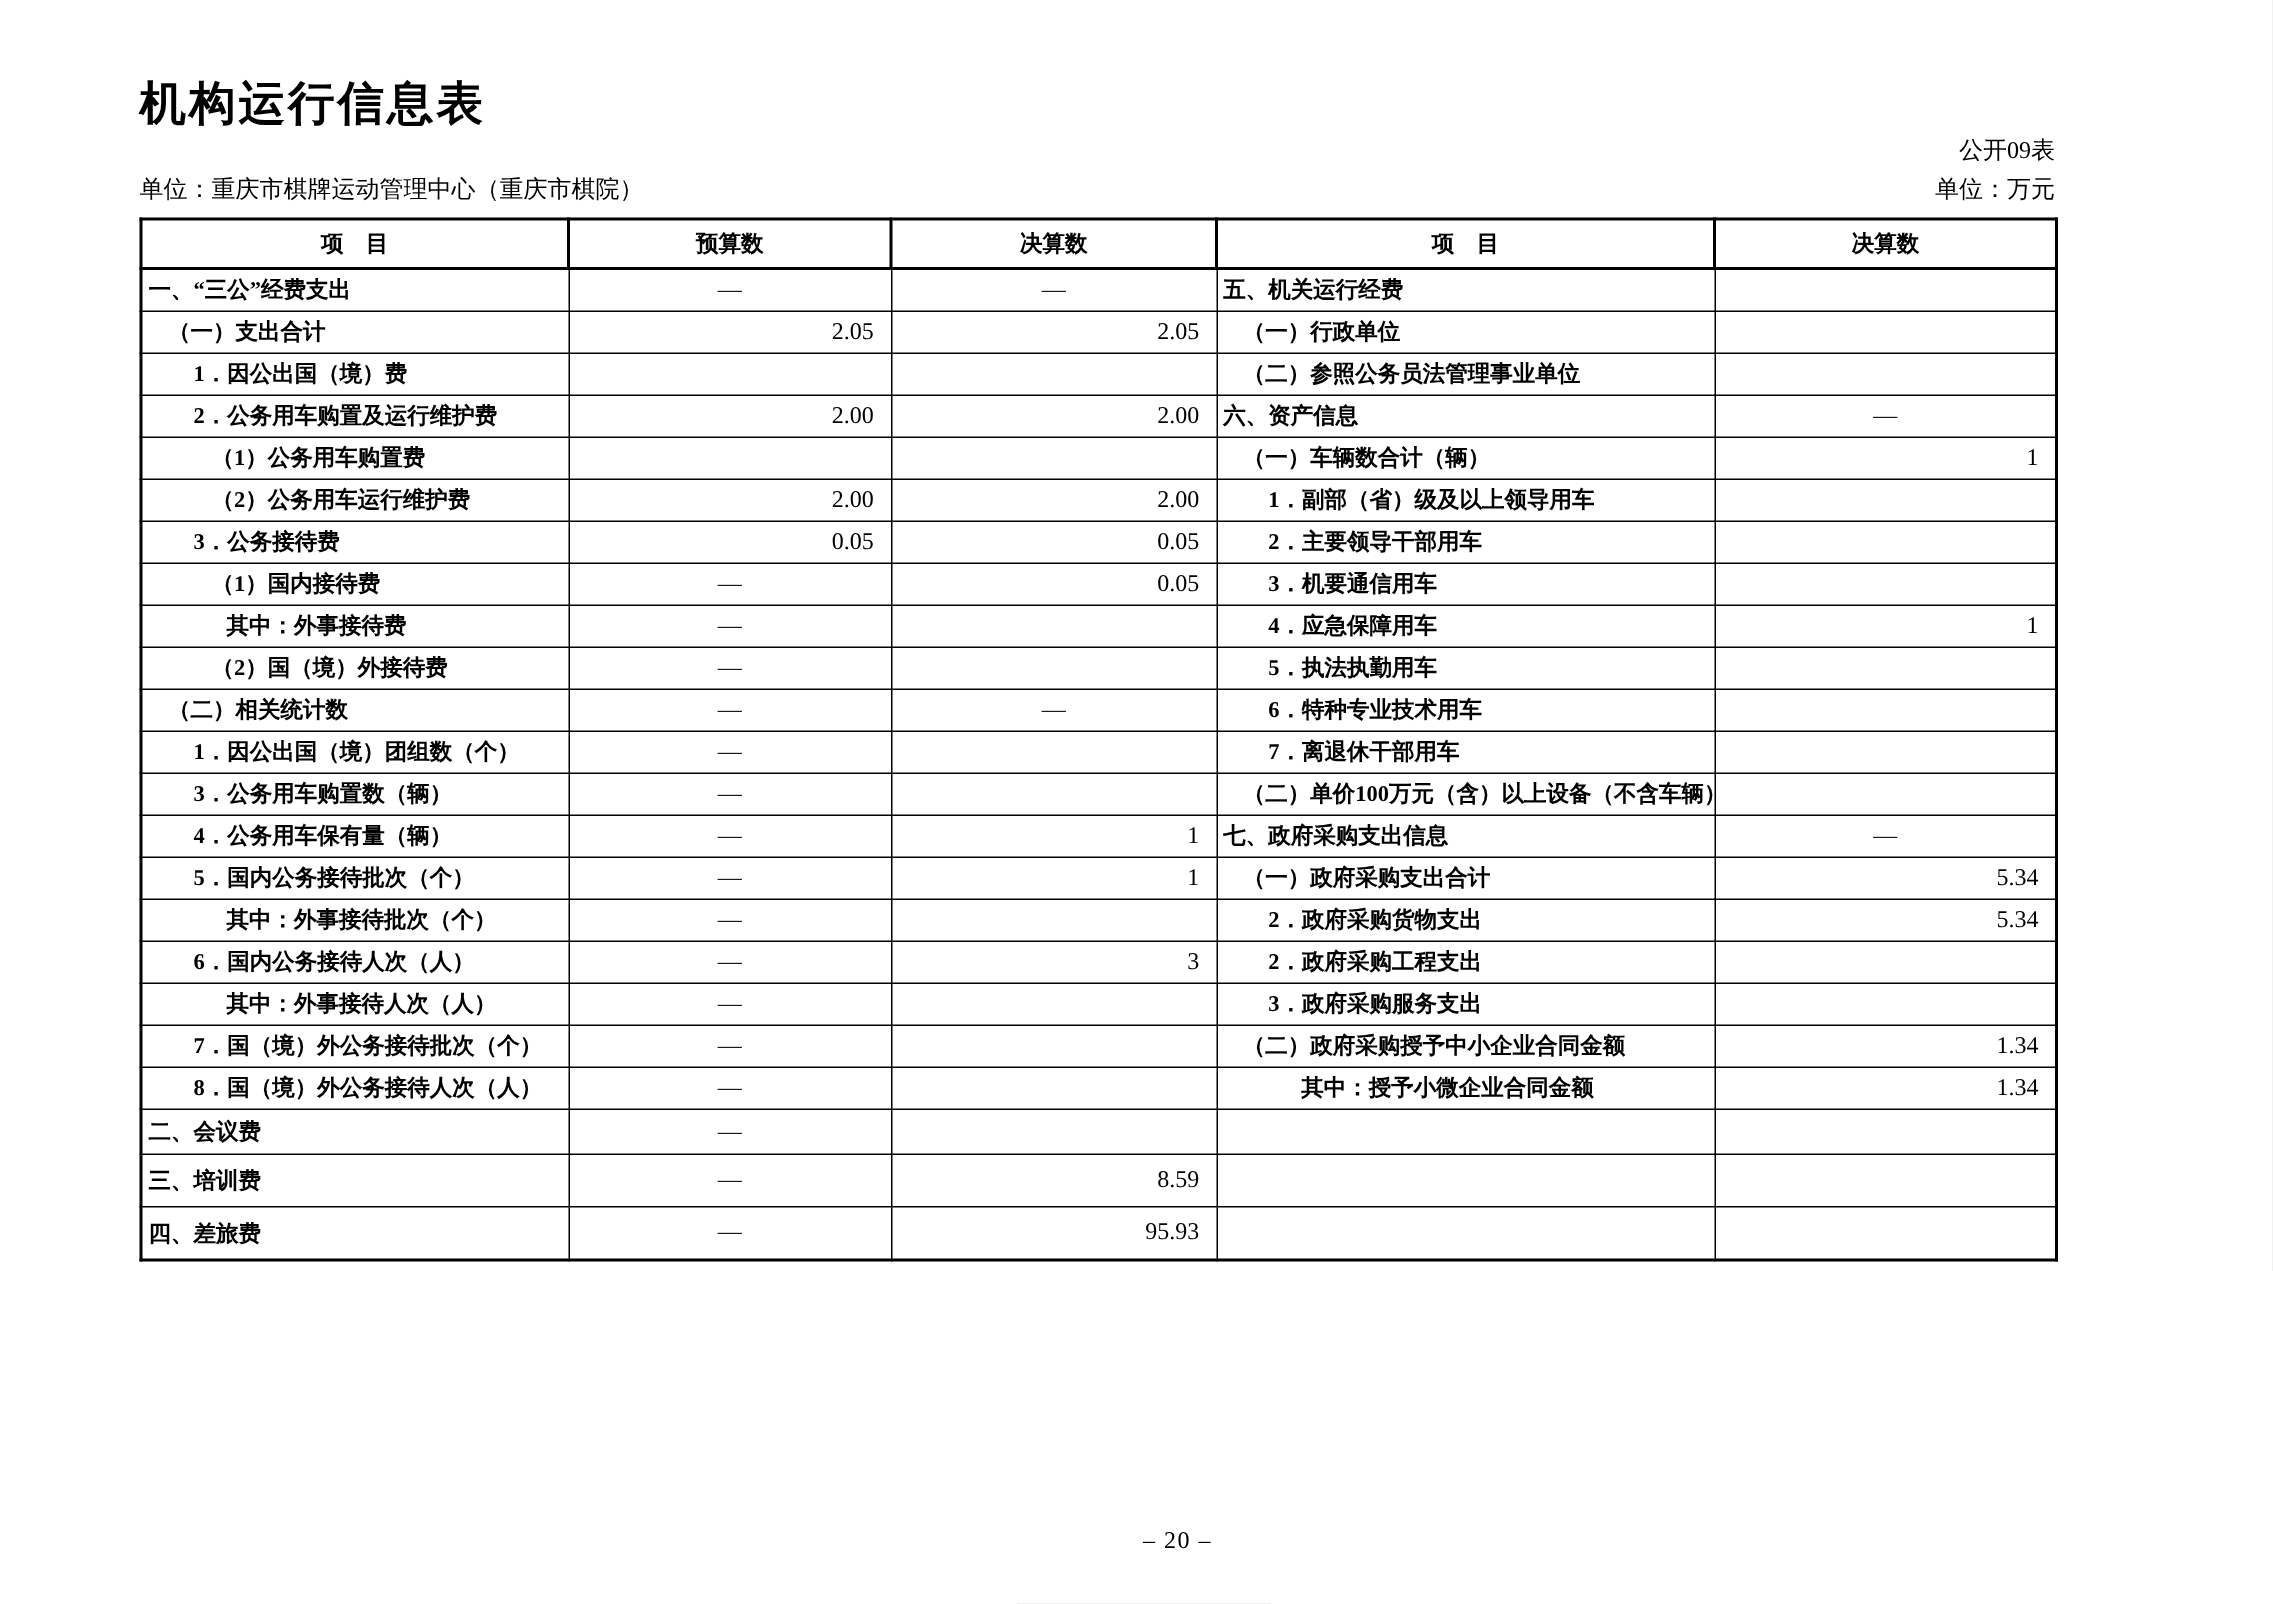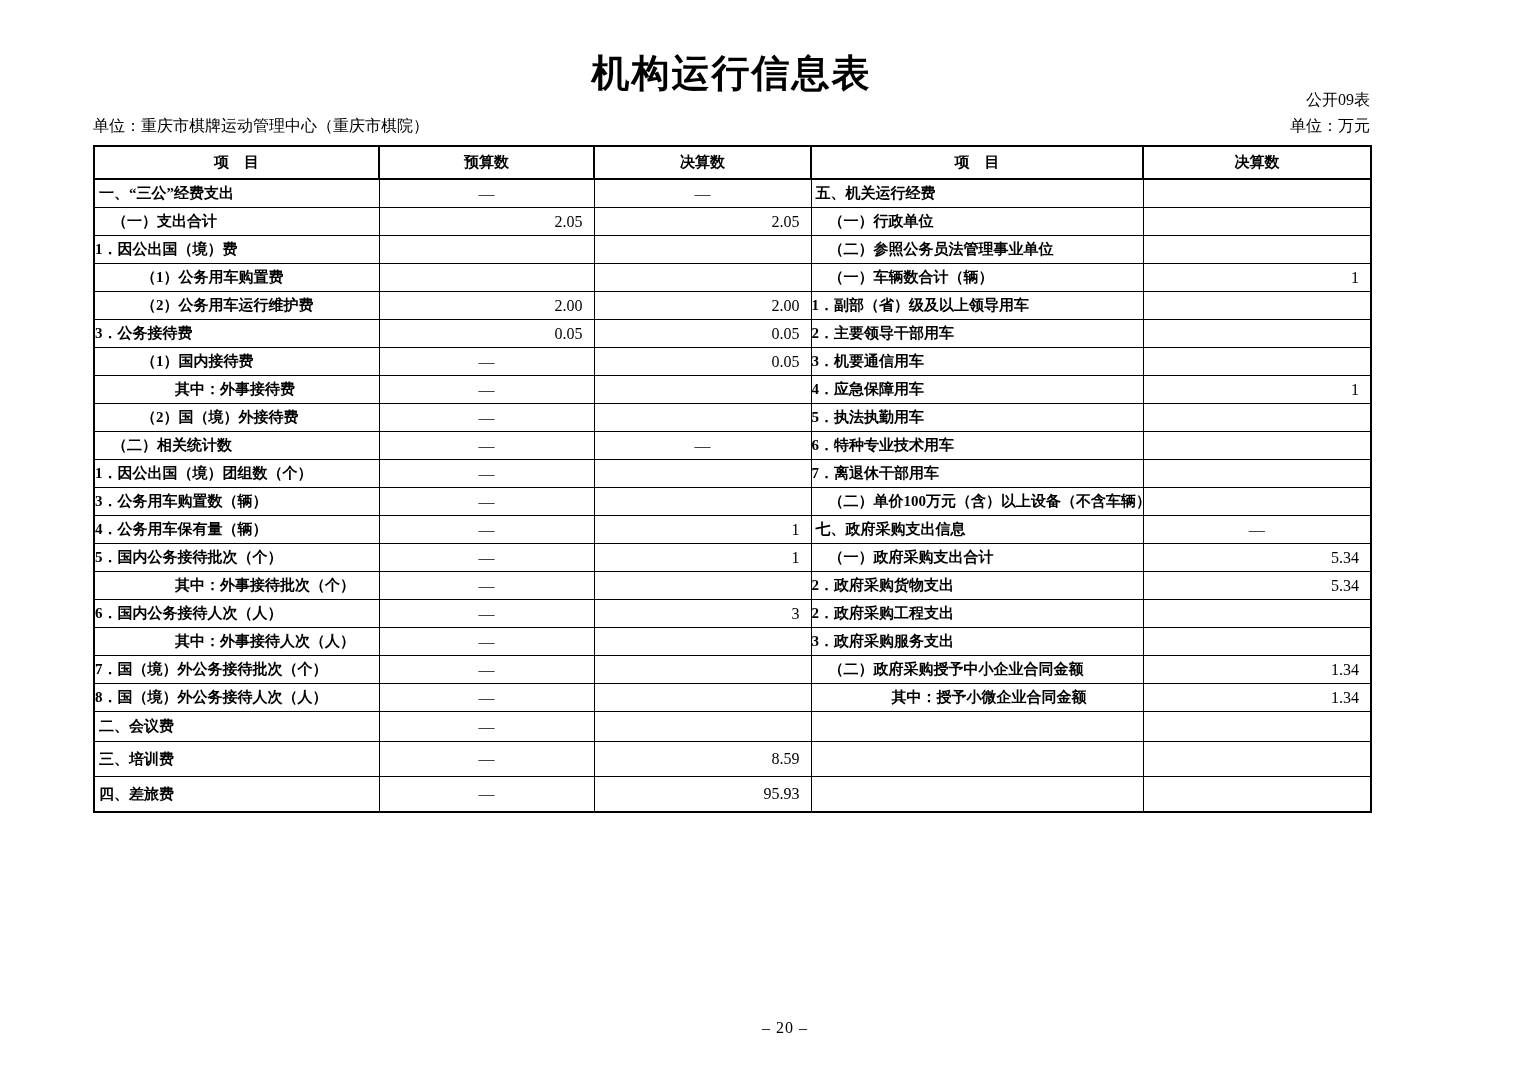--- a/index.html
+++ b/index.html
@@ -3,21 +3,21 @@
 <meta charset="utf-8">
 <style>
   html,body { margin:0; padding:0; background:#e8e8e8; }
   .page {
     position:relative; width:1515px; height:1069px; background:#ffffff;
     font-family:"Liberation Serif","DejaVu Serif",serif; color:#000;
     overflow:hidden; margin:0 auto;
   }
   .doc-title {
     position:absolute; top:48px; left:93px; width:1277px;
-    text-align:center; font-size:38px; font-weight:bold; letter-spacing:2px;
+    text-align:left; font-size:31px; font-weight:bold; letter-spacing:2px;
   }
   .table-code {
     position:absolute; top:90px; left:93px; width:1277px;
     text-align:right; font-size:16px;
   }
   .unit-line {
     position:absolute; top:116px; left:93px; width:1277px;
     display:flex; justify-content:space-between; font-size:16px;
   }
   table.main {
@@ -32,23 +32,23 @@
     border:1px solid #000; padding:4px;
   }
   tbody td {
     height:27px; font-size:15px; padding:0; overflow:hidden; white-space:nowrap;
   }
   tr.h30 td { height:29px; }
   tr.h35 td { height:34px; }
   td.label { font-weight:bold; text-align:left; }
   td.ind0 { padding-left:4px; }
   td.ind1 { padding-left:17px;margin-left:36px; }
-  td.ind2 { }
+  td.ind2 { padding-left:34px; }
   td.ind3 { padding-left:46px; }
-  td.ind4 { padding-left:80px; }
+  td.ind4 { padding-left:56px; }
   td.num  { text-align:right; padding-right:11px; font-size:16px; font-weight:normal; }
   td.dash { text-align:center; font-size:16px; font-weight:normal; color:#1a1a1a; }
   td.empty { }
   .notes {
     position:absolute; top:882px; left:93px; width:1390px; font-size:16px;
   }
   .note-line { line-height:33px; white-space:nowrap; }
   .note-line.indent { padding-left:46px; }
   .page-num {
     position:absolute; top:1019px; left:705px; width:160px;
@@ -102,20 +102,27 @@
           <td class="empty"></td>
         </tr>
         <tr>
           <td class="label ind2">1．因公出国（境）费</td>
           <td class="empty"></td>
           <td class="empty"></td>
           <td class="label ind1">（二）参照公务员法管理事业单位</td>
           <td class="empty"></td>
         </tr>
         <tr>
+          <td class="label ind2">2．公务用车购置及运行维护费</td>
+          <td class="num">2.00</td>
+          <td class="num">2.00</td>
+          <td class="label ind0">六、资产信息</td>
+          <td class="dash">—</td>
+        </tr>
+        <tr>
           <td class="label ind3">（1）公务用车购置费</td>
           <td class="empty"></td>
           <td class="empty"></td>
           <td class="label ind1">（一）车辆数合计（辆）</td>
           <td class="num">1</td>
         </tr>
         <tr>
           <td class="label ind3">（2）公务用车运行维护费</td>
           <td class="num">2.00</td>
           <td class="num">2.00</td>

